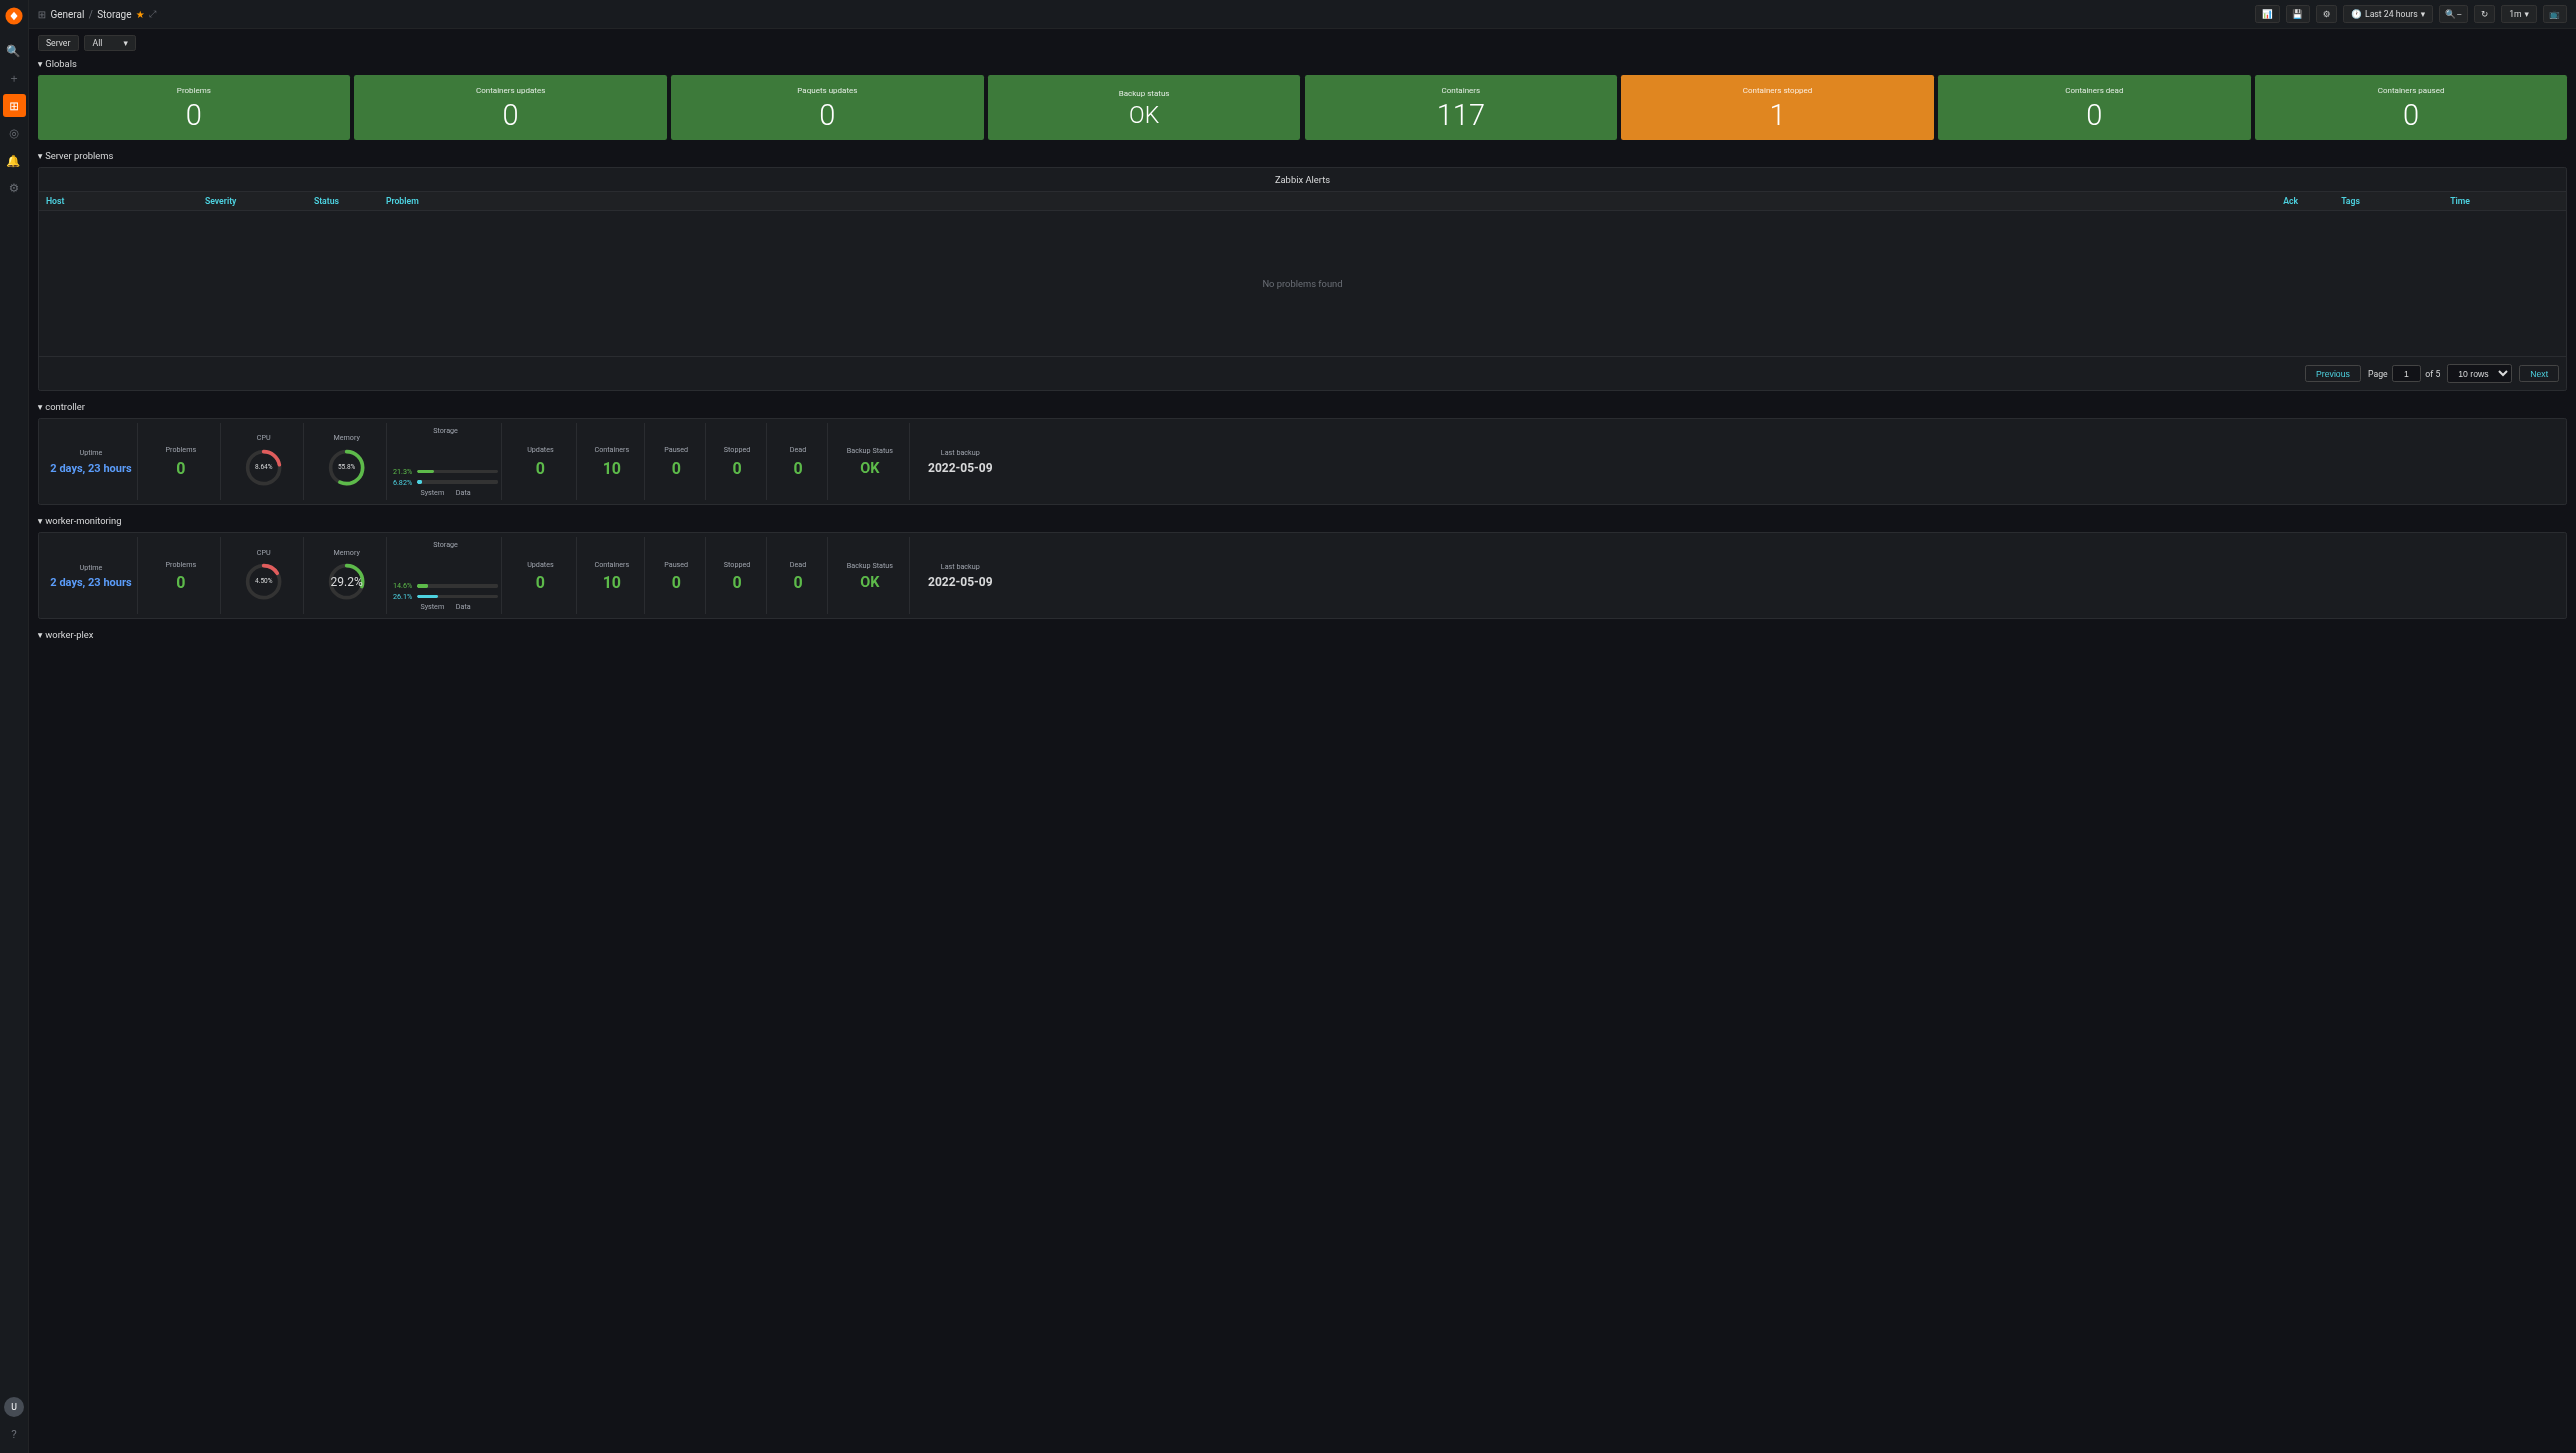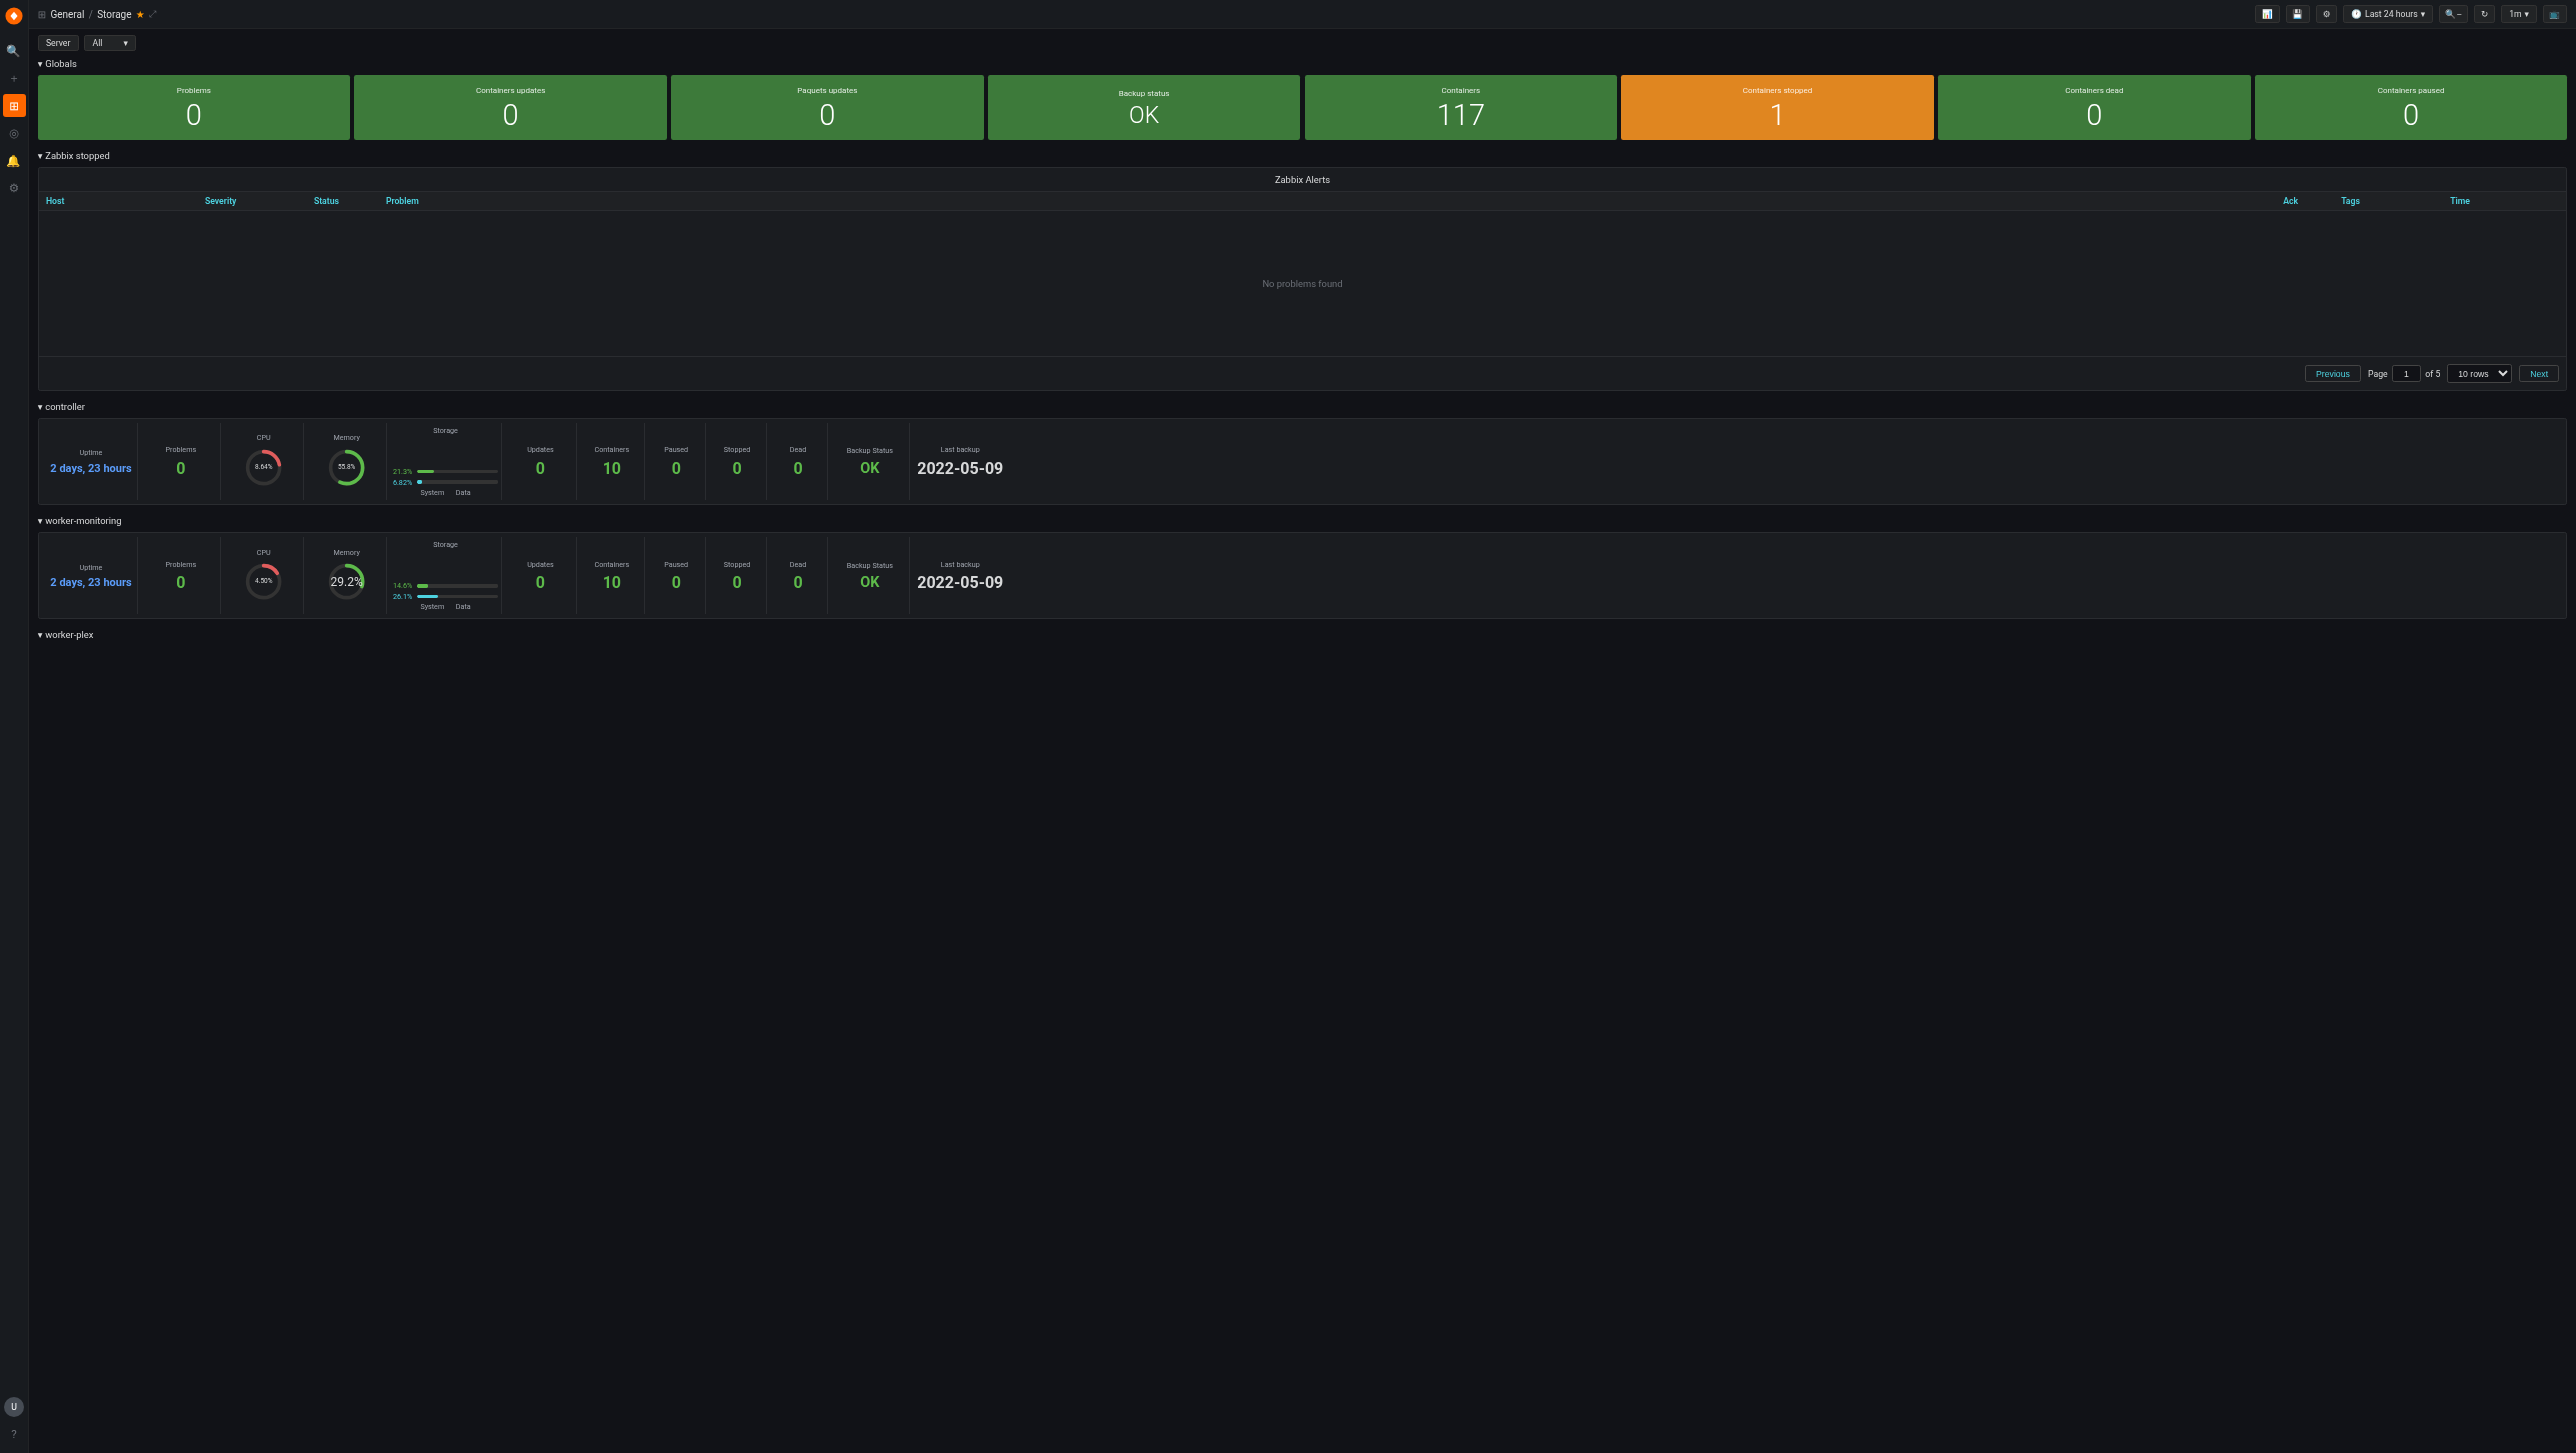--- a/index.html
+++ b/index.html
@@ -257,21 +257,21 @@
       margin-bottom: 4.3px;
       text-align: center;
     }
     .host-cell-value {
       font-size: 16px;
       font-weight: 700;
       color: #5dba4a;
     }
     .host-cell-value.blue { color: #5b9cf9; }
     .host-cell-value.green-ok { color: #5dba4a; font-size: 14.5px; }
-    .host-cell-value.small { font-size: 16px; color: #d8d9da; }
+    .host-cell-value.small { font-size: 12px; color: #d8d9da; }
     
     .gauge-container {
       position: relative;
       width: 43px; height: 43px;
       display: flex; align-items: center; justify-content: center;
     }
     .gauge-label {
       position: absolute;
       font-size: 7.2px;
       color: #d8d9da;
@@ -409,21 +409,21 @@
       <div class="stat-card-value">0</div>
     </div>
     <div class="stat-card green">
       <div class="stat-card-title">Containers paused</div>
       <div class="stat-card-value">0</div>
     </div>
   </div>
 
   <div class="section-header">
     <span>▾</span>
-    <span>Zabbix stopped</span>
+    <span>Server problems</span>
   </div>
 
   <div class="zabbix-panel">
     <div class="panel-title">Zabbix Alerts</div>
     <div class="table-header">
       <div class="table-header-cell cyan">Host</div>
       <div class="table-header-cell cyan">Severity</div>
       <div class="table-header-cell cyan">Status</div>
       <div class="table-header-cell cyan">Problem</div>
       <div class="table-header-cell cyan">Ack</div>

